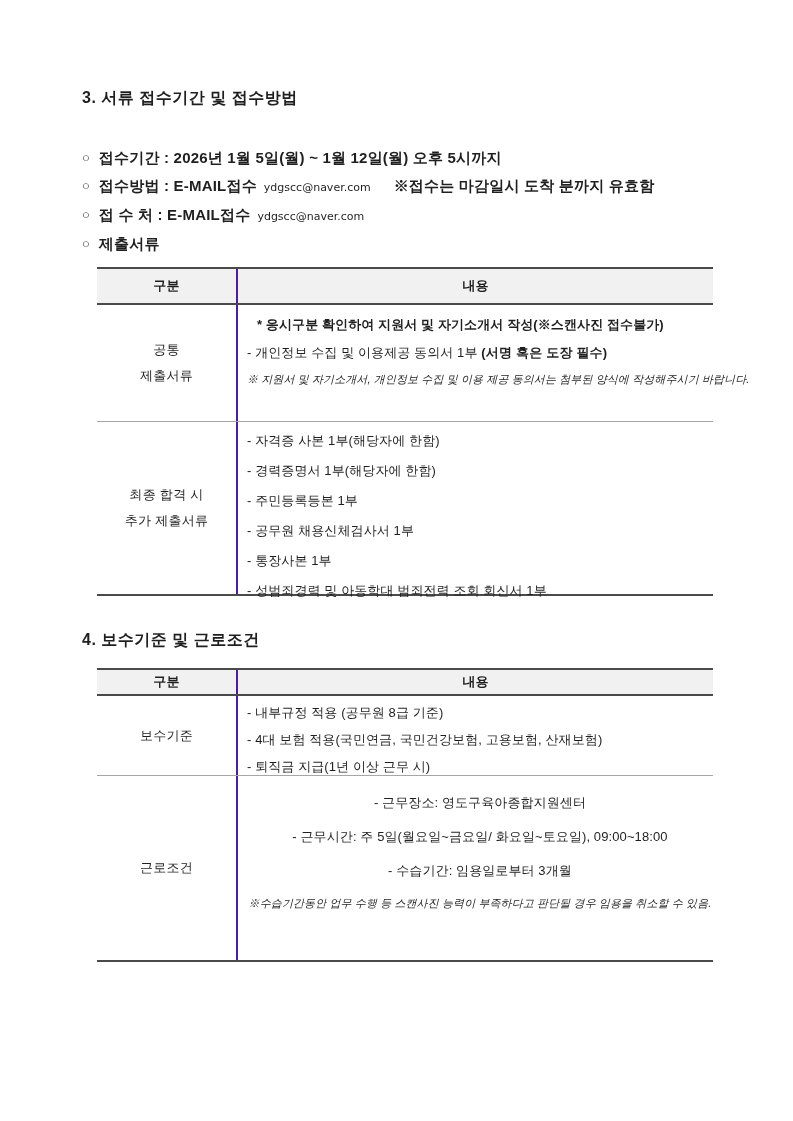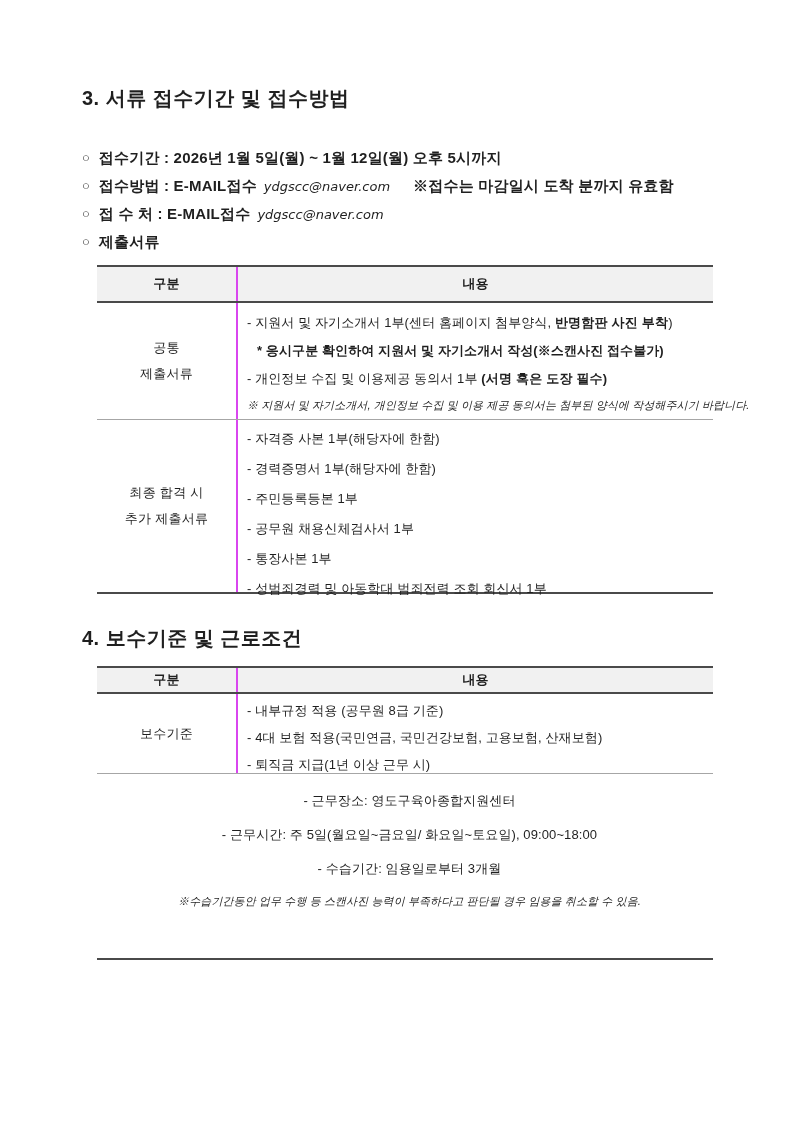--- a/index.html
+++ b/index.html
@@ -8,55 +8,55 @@
     position:relative;
     width:793px; height:1121px;
     background:#ffffff;
     font-family:"Liberation Sans", sans-serif;
     color:#1f1f1f;
     overflow:hidden;
   }
   .content { padding:88px 78px 0 82px; }
 
   .sec-heading {
-    font-size:20px; font-weight:bold; letter-spacing:0.5px;
+    font-size:16px; font-weight:bold; letter-spacing:0.5px;
     line-height:20px;
   }
   .sec-heading.first { margin-bottom:40px; }
   .sec-heading.second { margin-top:34px; }
 
   .bullet-line {
     display:flex; align-items:baseline;
     font-size:15px; line-height:19px;
     margin-bottom:8px;
     white-space:nowrap;
   }
   .marker { font-size:13px; margin-right:9px; color:#1f1f1f; position:relative; top:-1px; }
   .b { font-weight:bold; letter-spacing:0.2px; }
   .email {
     font-family:"DejaVu Sans", sans-serif;
-    font-weight:normal; font-size:13px;
-    margin-left:7px; letter-spacing:0;font-style:italic;
+    font-weight:normal; font-size:11px;
+    margin-left:7px; letter-spacing:0;
   }
   .after-email { margin-left:23px; }
 
   
   .tbl {
     margin-left:15px; width:616px;
     border-top:2px solid #4a4a4a;
     border-bottom:2px solid #4a4a4a;
     margin-top:13px;
   }
   .tbl.second { margin-top:18px; }
   .trow { display:flex; border-bottom:1px solid #a6a6a6; }
   .trow.thead { background:#f1f1f1; border-bottom:2px solid #4a4a4a; }
   .trow.last { border-bottom:none; }
   .tlabel {
     width:141px; flex:0 0 141px;
-    border-right:2px solid #d946ef;
+    border-right:2px solid #4c1d95;
     display:flex; flex-direction:column;
     justify-content:center; align-items:center;
     font-size:13px; line-height:26px; letter-spacing:0.3px;
     text-align:center;
   }
   .tcontent { flex:1 1 auto; padding-left:9px; }
   .th { font-weight:bold; font-size:13px; justify-content:center; align-items:center; display:flex; }
   .tcontent.th { padding-left:0; }
 
   .h36 { height:36px; }
@@ -113,21 +113,20 @@
       <div class="trow thead h36">
         <div class="tlabel th">구분</div>
         <div class="tcontent th">내용</div>
       </div>
       <div class="trow h117">
         <div class="tlabel">
           <div>공통</div>
           <div>제출서류</div>
         </div>
         <div class="tcontent t1r1">
-          <div class="cline"><span>- 지원서 및 자기소개서 1부(센터 홈페이지 첨부양식, </span><span class="b">반명함판 사진 부착</span><span>)</span></div>
           <div class="cline indent b">* 응시구분 확인하여 지원서 및 자기소개서 작성(※스캔사진 접수불가)</div>
           <div class="cline"><span>- 개인정보 수집 및 이용제공 동의서 1부 </span><span class="b">(서명 혹은 도장 필수)</span></div>
           <div class="cnote">※ 지원서 및 자기소개서, 개인정보 수집 및 이용 제공 동의서는 첨부된 양식에 작성해주시기 바랍니다.</div>
         </div>
       </div>
       <div class="trow last h172">
         <div class="tlabel">
           <div>최종 합격 시</div>
           <div>추가 제출서류</div>
         </div>
@@ -151,20 +150,21 @@
       </div>
       <div class="trow h80">
         <div class="tlabel">보수기준</div>
         <div class="tcontent t2r1">
           <div class="cline">- 내부규정 적용 (공무원 8급 기준)</div>
           <div class="cline">- 4대 보험 적용(국민연금, 국민건강보험, 고용보험, 산재보험)</div>
           <div class="cline">- 퇴직금 지급(1년 이상 근무 시)</div>
         </div>
       </div>
       <div class="trow last h184">
+        <div class="tlabel">근로조건</div>
         <div class="tcontent t2r2">
           <div class="cline">- 근무장소: 영도구육아종합지원센터</div>
           <div class="cline">- 근무시간: 주 5일(월요일~금요일/ 화요일~토요일), 09:00~18:00</div>
           <div class="cline">- 수습기간: 임용일로부터 3개월</div>
           <div class="cnote">※수습기간동안 업무 수행 등 스캔사진 능력이 부족하다고 판단될 경우 임용을 취소할 수 있음.</div>
         </div>
       </div>
     </div>
 
   </div>

